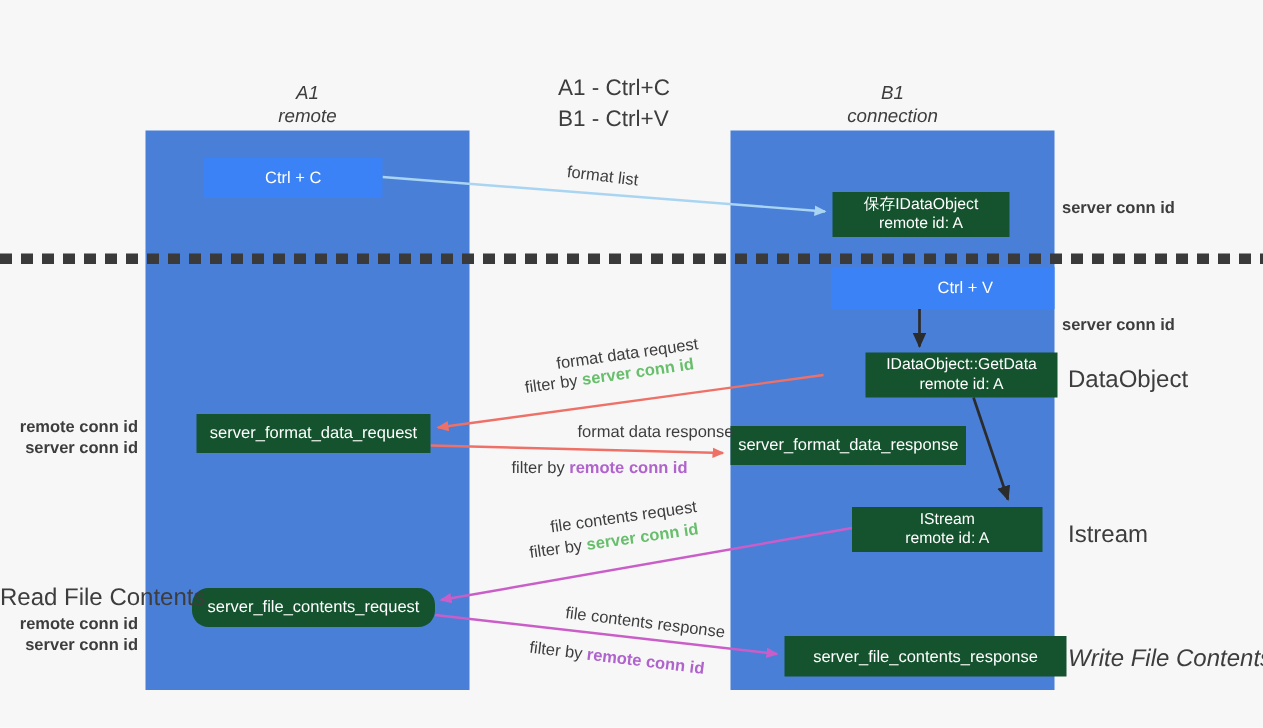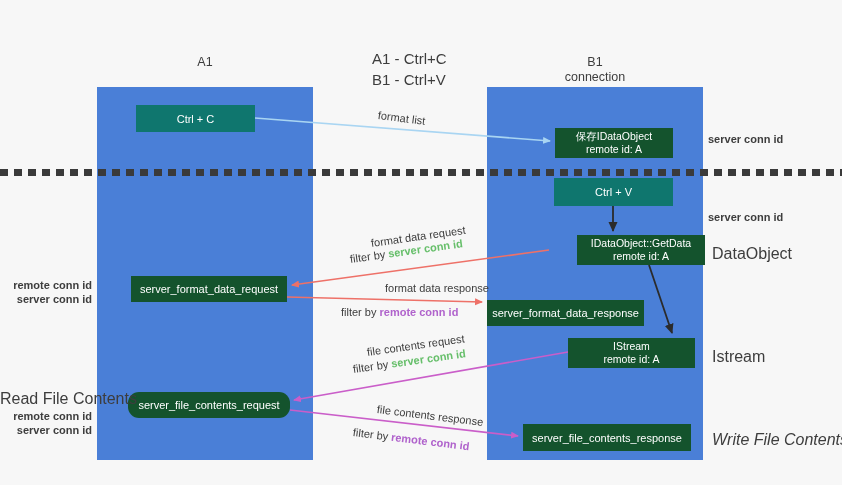--- a/index.html
+++ b/index.html
@@ -6,35 +6,35 @@
   .canvas{
     position:relative;width:842px;height:485px;background:#f7f7f7;
     font-family:"Liberation Sans",sans-serif;color:#3d3d3d;overflow:hidden;
   }
   .title{
     position:absolute;left:372px;top:8px;font-size:15px;line-height:21px;
     color:#3d3d3d;z-index:4;white-space:pre;margin-top:40px;
   }
   .lifeline-header{
     position:absolute;top:55px;width:216px;text-align:center;font-size:12.5px;
-    line-height:15px;color:#3d3d3d;z-index:4;
+    line-height:15px;color:#3d3d3d;z-index:4;font-style:italic;
   }
   .col{
     position:absolute;top:87px;width:216px;height:373px;background:#4a7fd7;z-index:1;
   }
   .divider{
     position:absolute;left:0;top:169px;width:842px;height:7px;z-index:2;
     background:repeating-linear-gradient(90deg,#3a3a3a 0 8px,transparent 8px 14px);
   }
   .arrows{position:absolute;left:0;top:0;z-index:2;pointer-events:none;}
   .node{
     position:absolute;z-index:3;display:flex;align-items:center;justify-content:center;
     color:#fff;font-size:11px;text-align:center;
   }
-  .node.green{background:#0f766e;}
+  .node.green{background:#3b82f6;}
   .node.orange{background:#14532d;}
   .node.two{flex-direction:column;font-size:10.5px;line-height:13px;}
   .flow-label{
     position:absolute;z-index:4;font-size:11px;color:#3d3d3d;white-space:nowrap;
     transform-origin:left center;
   }
   .rot-up{transform:rotate(-8deg);}
   .rot-down{transform:rotate(7deg);}
   .accent-green{color:#67bf6b;font-weight:bold;}
   .accent-purple{color:#b063cc;font-weight:bold;}
@@ -46,20 +46,21 @@
 </style>
 </head>
 <body>
 
 <div class="canvas">
 
   <div class="title"><span>A1 - Ctrl+C</span><br><span>B1 - Ctrl+V</span></div>
 
   <div class="lifeline-header" style="left:97px;">
     <div>A1</div>
+    <div>remote</div>
   </div>
   <div class="lifeline-header" style="left:487px;">
     <div>B1</div>
     <div>connection</div>
   </div>
 
   <div class="col" style="left:97px;"></div>
   <div class="col" style="left:487px;"></div>
 
   <div class="divider"></div>
@@ -90,47 +91,47 @@
 
   <div class="node green" style="left:136px;top:105px;width:119px;height:27px;">
     <span>Ctrl + C</span>
   </div>
 
   <div class="node orange two" style="left:555px;top:128px;width:118px;height:30px;">
     <span>保存IDataObject</span>
     <span>remote id: A</span>
   </div>
 
-  <div class="node green" style="left:554px;top:178px;width:119px;height:28px;">
+  <div class="node green" style="left:554px;top:178px;width:119px;height:28px;padding-left:30px;">
     <span>Ctrl + V</span>
   </div>
 
   <div class="node orange two" style="left:577px;top:235px;width:128px;height:30px;">
     <span>IDataObject::GetData</span>
     <span>remote id: A</span>
   </div>
 
   <div class="node orange" style="left:131px;top:276px;width:156px;height:26px;">
     <span>server_format_data_request</span>
   </div>
 
-  <div class="node orange" style="left:487px;top:300px;width:157px;height:26px;">
+  <div class="node orange" style="left:487px;top:284px;width:157px;height:26px;">
     <span>server_format_data_response</span>
   </div>
 
   <div class="node orange two" style="left:568px;top:338px;width:127px;height:30px;">
     <span>IStream</span>
     <span>remote id: A</span>
   </div>
 
   <div class="node orange" style="left:128px;top:392px;width:162px;height:26px;border-radius:11px;">
     <span>server_file_contents_request</span>
   </div>
 
-  <div class="node orange" style="left:523px;top:424px;width:168px;height:27px;text-align:right;">
+  <div class="node orange" style="left:523px;top:424px;width:188px;height:27px;text-align:right;">
     <span>server_file_contents_response</span>
   </div>
 
   <div class="flow-label rot-down" style="left:378px;top:109px;">format list</div>
 
   <div class="flow-label rot-up" style="left:371px;top:237px;">format data request</div>
   <div class="flow-label rot-up" style="left:350px;top:253px;"><span>filter by </span><span class="accent-green">server conn id</span></div>
 
   <div class="flow-label" style="left:385px;top:282px;">format data response</div>
   <div class="flow-label" style="left:341px;top:306px;"><span>filter by </span><span class="accent-purple">remote conn id</span></div>

